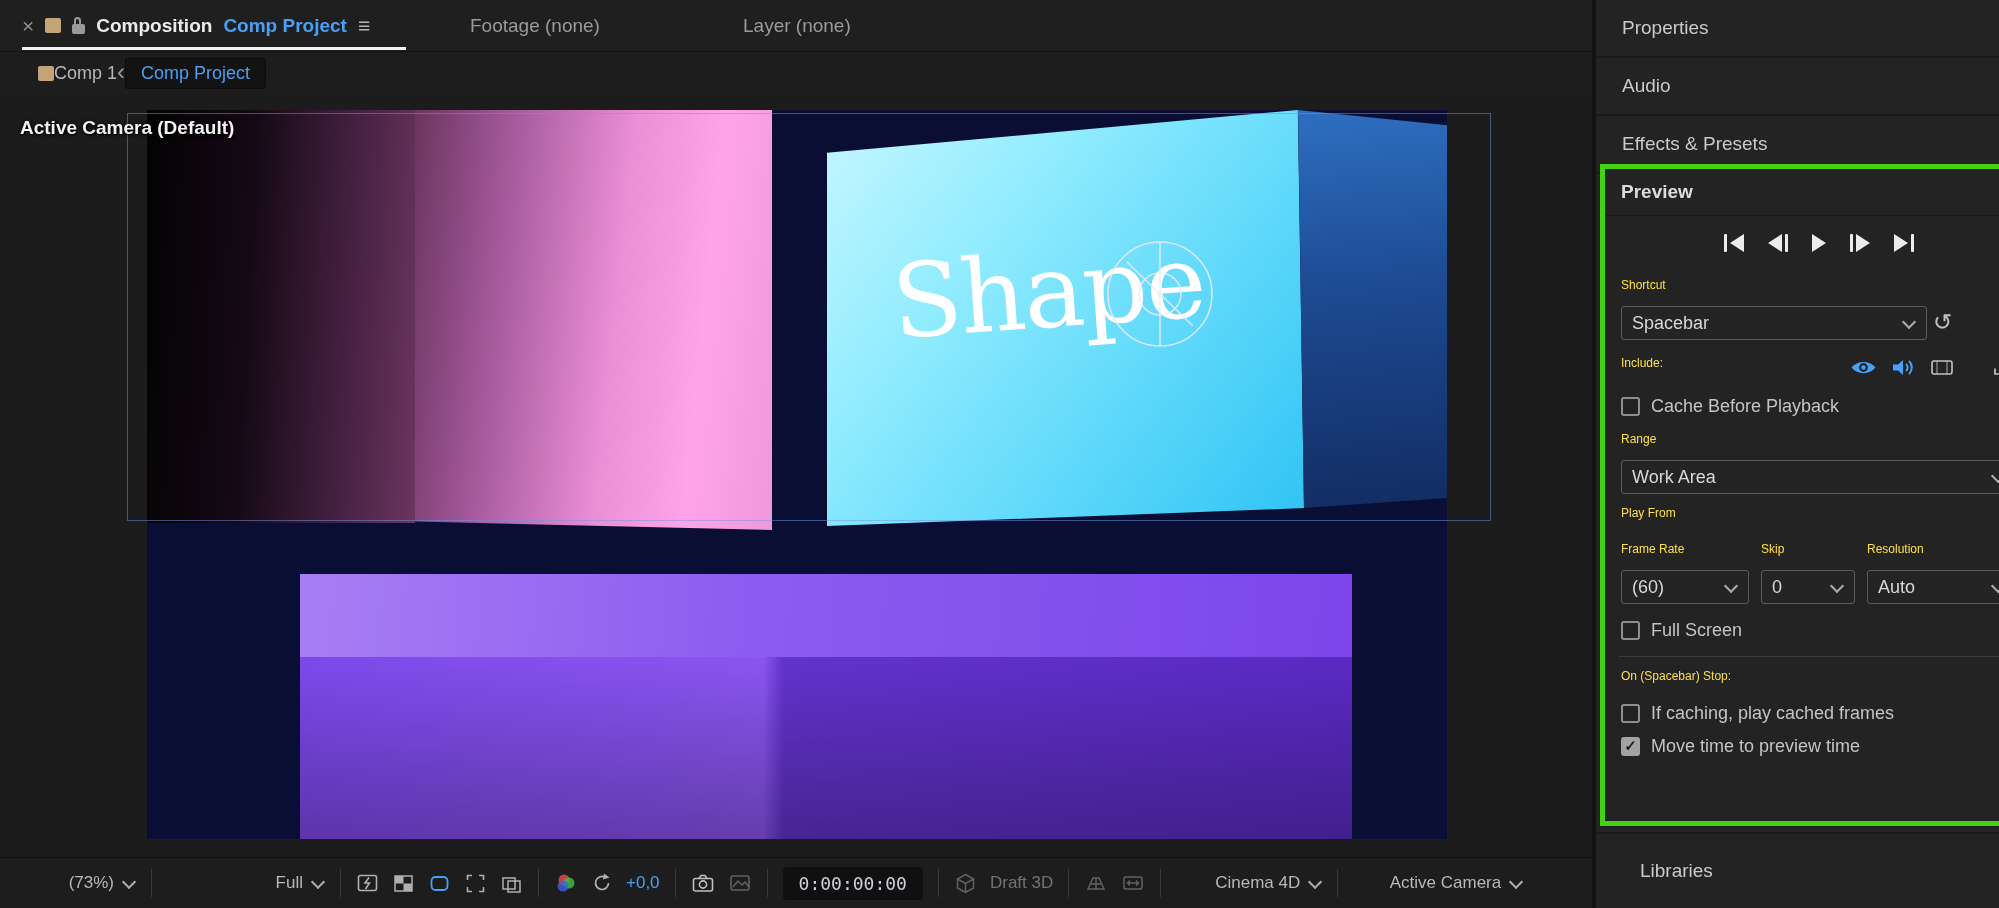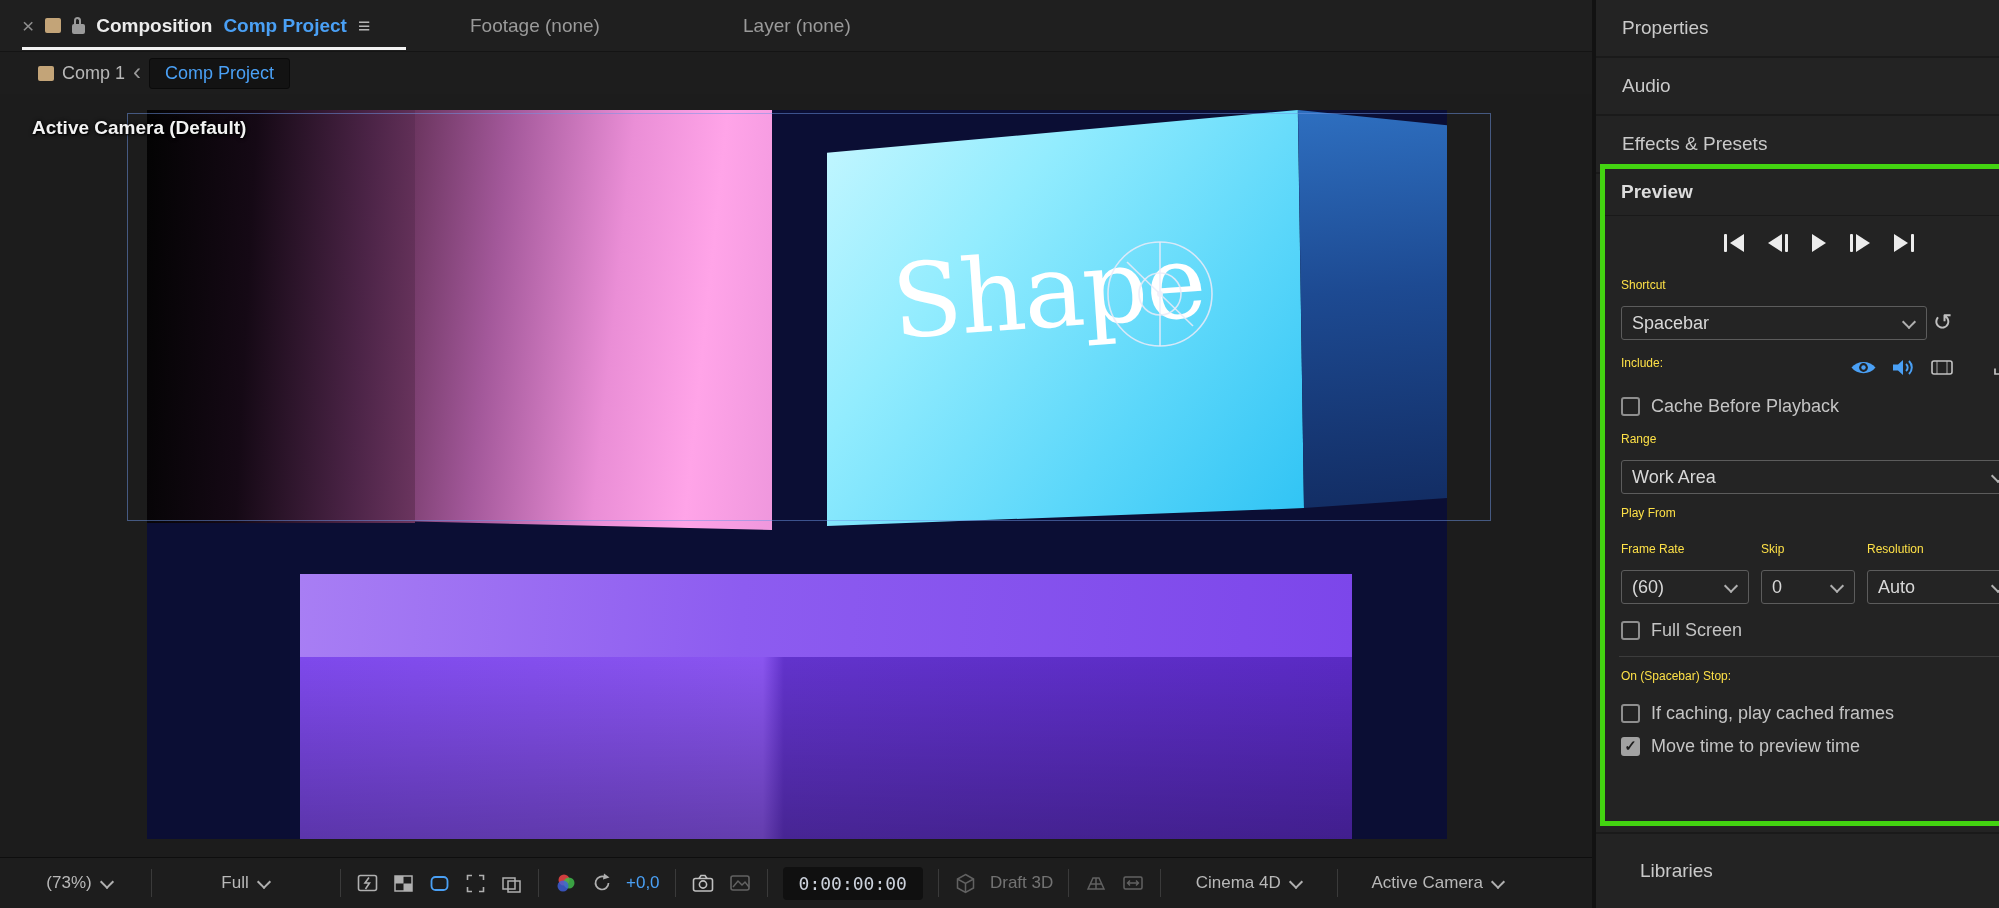--- a/index.html
+++ b/index.html
@@ -22,21 +22,21 @@
   .tab-title{color:#ececec;font-size:19px;font-weight:bold;}
   .tab-title-blue{color:#4aa0f5;font-size:19px;font-weight:bold;}
   .menu-glyph{color:#b4b4b4;font-size:21px;}
   .tab-underline{position:absolute;left:22px;top:47px;width:384px;height:2.5px;background:#f2f2f2;}
   .tab-dim{position:absolute;top:0;height:51px;display:flex;align-items:center;color:#9a9a9a;font-size:19px;}
   .tab-footage{left:470px;}
   .tab-layer{left:743px;}
 
   
   .crumbbar{position:absolute;left:0;top:52px;width:100%;height:42px;display:flex;align-items:center;
-            gap:8px;padding-left:38px;box-sizing:border-box;}
+            gap:0;padding-left:38px;box-sizing:border-box;}
   .crumb-root{color:#b8b8b8;font-size:18px;}
   .crumb-sep{color:#9a9a9a;font-size:24px;margin-top:-3px;}
   .crumb-chip{background:#131313;border:1px solid #0a0a0a;border-radius:3px;color:#4aa0f5;
               font-size:18px;padding:4px 15px;}
 
   
   .viewport{position:absolute;left:0;top:94px;width:1592px;height:763px;background:#1c1c1c;overflow:hidden;}
   .render{position:absolute;left:147px;top:16px;width:1300px;height:729px;background:#0b0e34;overflow:hidden;}
   .wall-a{position:absolute;left:0;top:0;width:268px;height:413px;
           background:linear-gradient(93deg,#030303 0%,#150915 38%,#4c2447 78%,#6b355f 100%);}
@@ -52,29 +52,29 @@
   .shape-text{position:absolute;left:745px;top:122px;color:#ffffff;font-family:"DejaVu Serif",serif;
         font-size:102px;letter-spacing:-2px;transform:rotate(-4deg);}
   .gizmo{position:absolute;left:938px;top:112px;}
   .box-top{position:absolute;left:153px;top:464px;width:1052px;height:84px;
         background:linear-gradient(94deg,#a87ef4 0%,#8d5cf0 42%,#7c46ea 100%);}
   .box-front{position:absolute;left:153px;top:547px;width:1052px;height:182px;
         background:linear-gradient(180deg,rgba(0,0,0,0) 0%,rgba(0,0,0,.28) 100%),
                    linear-gradient(90deg,#7e49ec 0%,#8a55f0 44%,#6233cc 46%,#5a2ac4 100%);}
   .sel-outline{position:absolute;left:127px;top:19px;width:1362px;height:406px;
         border:1px solid rgba(110,150,230,.5);pointer-events:none;}
-  .cam-label{position:absolute;left:32px;top:23px;color:#f2f2f2;font-size:19px;font-weight:bold;
+  .cam-label{position:absolute;left:20px;top:23px;color:#f2f2f2;font-size:19px;font-weight:bold;
         text-shadow:1px 1px 2px #000,0 0 4px #000;}
 
   
   .toolbar{position:absolute;left:0;top:857px;width:1592px;height:51px;background:#1d1d1d;
         border-top:1px solid #0e0e0e;display:flex;align-items:center;gap:15px;
         padding:0 0 0 24px;box-sizing:border-box;color:#b8b8b8;font-size:17px;overflow:hidden;white-space:nowrap;}
   .vsep{width:1px;height:28px;background:#3a3a3a;flex:none;}
-  .dd{display:flex;align-items:center;justify-content:center;flex:none;cursor:default;}
+  .dd{display:flex;align-items:center;justify-content:flex-end;flex:none;cursor:default;}
   .chev{width:8px;height:8px;border-right:2px solid #b0b0b0;border-bottom:2px solid #b0b0b0;
         transform:rotate(45deg);flex:none;margin:-3px 2px 0 10px;}
   .dd-zoom{width:112px;}
   .dd-full{width:158px;}
   .dd-c4d{width:146px;}
   .dd-cam{width:170px;}
   .icon-row{display:flex;align-items:center;gap:13px;flex:none;}
   .blue{color:#4aa0f5;}
   .dim{opacity:.55;}
   .timecode{background:#101010;border-radius:4px;padding:6px 16px;color:#ccd2dc;

